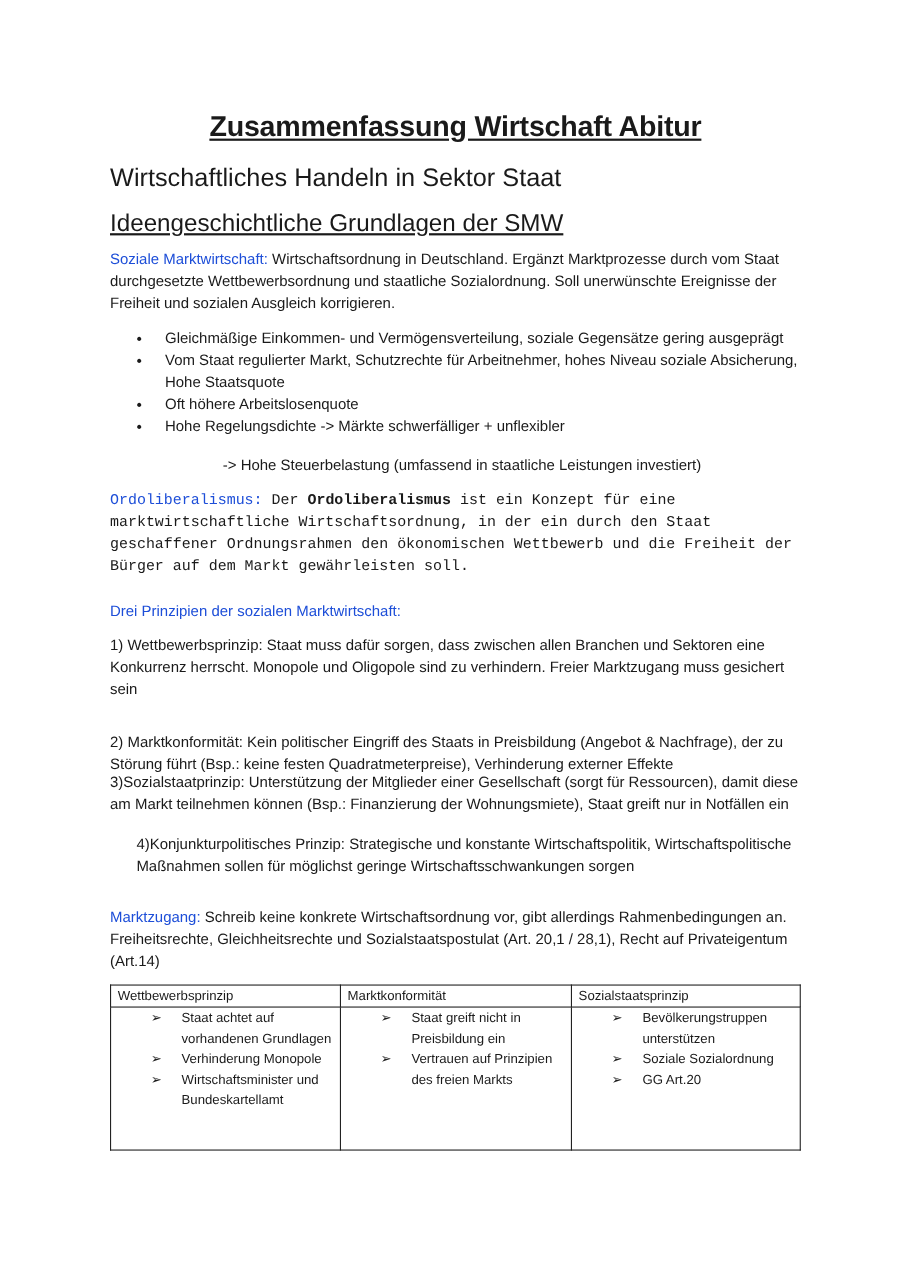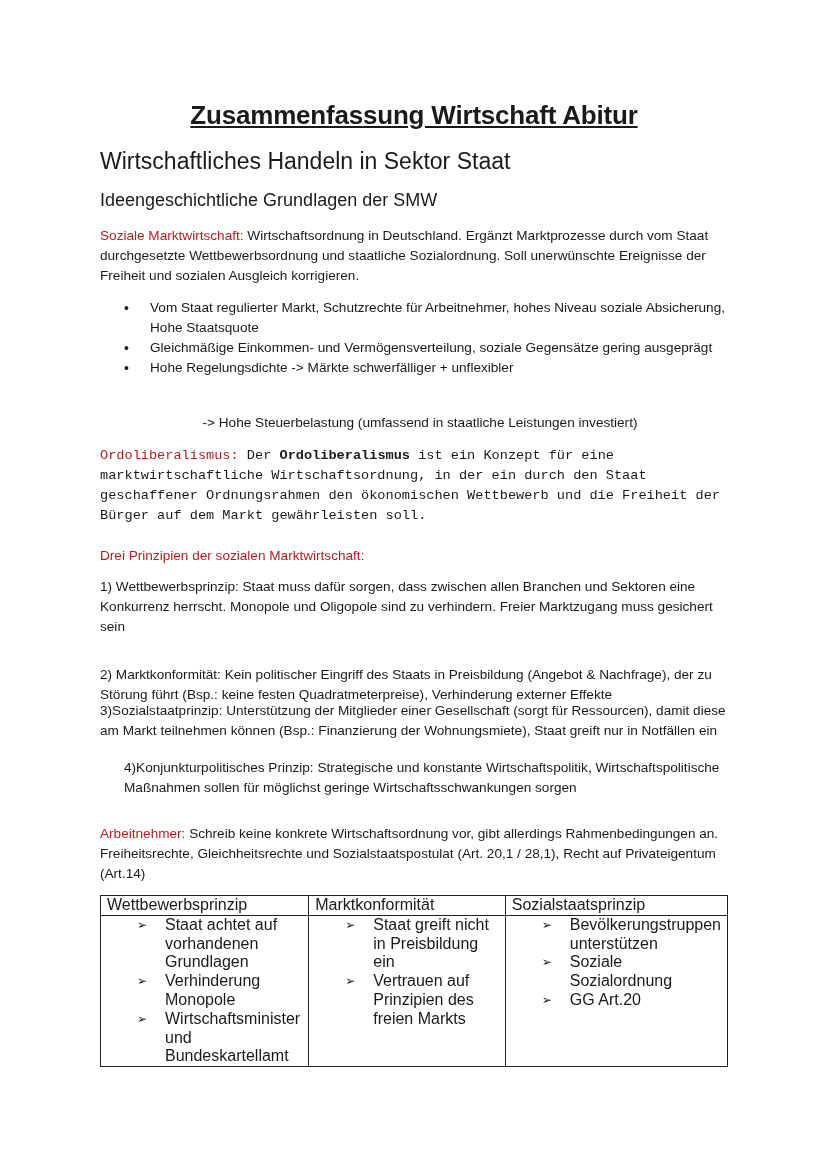--- a/index.html
+++ b/index.html
@@ -2,29 +2,29 @@
 <html><head>
 <meta charset="utf-8">
 <style>
   html, body { margin: 0; padding: 0; background: #ffffff; }
   body { width: 828px; height: 1171px; position: relative; overflow: hidden;
          font-family: "Liberation Sans", "DejaVu Sans", sans-serif; color: #1a1a1a; }
   .page { position: absolute; left: 0; top: 0; width: 668px; height: 1171px; }
   .title { position: absolute; left: 0; width: 828px; top: 100px; text-align: center;
            font-size: 26px; font-weight: bold; text-decoration: underline; letter-spacing: -0.2px; }
   .h1 { position: absolute; left: 100px; top: 148px; font-size: 23px; }
-  .h2 { position: absolute; left: 100px; top: 190px; font-size: 18px; }
+  .h2 { position: absolute; left: 100px; top: 190px; font-size: 22px; text-decoration: underline; }
   .para { position: absolute; left: 100px; width: 640px; font-size: 13.6px; line-height: 20px; }
-  .pink { color: #b91c1c; }
+  .pink { color: #1d4ed8; }
   .bullets { position: absolute; left: 100px; top: 298px; width: 640px; margin: 0; padding: 0; list-style: none;
              font-size: 13.6px; line-height: 20px; }
   .bullets li { position: relative; padding-left: 50px; }
   .bullets li::before { content: "\2022"; position: absolute; left: 24px; top: 0; font-size: 14px; }
   table.tbl { position: absolute; left: 100px; top: 895px; width: 628px; height: 151px;
-              border-collapse: collapse; font-size: 16px; line-height: 18.8px; }
+              border-collapse: collapse; font-size: 12px; line-height: 18.8px; }
   table.tbl td, table.tbl th { border: 1px solid #222; vertical-align: top; padding: 0 6px; text-align: left; font-weight: normal; }
   table.tbl th { height: 18px; }
   table.tbl td ul { list-style: none; margin: 0; padding: 0 0 0 30px; }
   table.tbl td li { position: relative; padding-left: 28px; }
   table.tbl td li::before { content: "\27A2"; position: absolute; left: 0; top: 0; font-size: 12px; }
   .bold { font-weight: bold; }
 </style>
 </head>
 <body>
 
@@ -32,40 +32,41 @@
 
   <div class="title">Zusammenfassung  Wirtschaft Abitur</div>
   <div class="h1">Wirtschaftliches Handeln in Sektor Staat</div>
   <div class="h2">Ideengeschichtliche Grundlagen der SMW</div>
 
   <div class="para" style="top:226px;">
     <span class="pink">Soziale Marktwirtschaft:</span><span> Wirtschaftsordnung in Deutschland. Ergänzt Marktprozesse durch vom Staat durchgesetzte Wettbewerbsordnung und staatliche Sozialordnung. Soll unerwünschte Ereignisse der Freiheit und sozialen Ausgleich korrigieren.</span>
   </div>
 
   <ul class="bullets">
+    <li>Gleichmäßige Einkommen- und Vermögensverteilung, soziale Gegensätze gering ausgeprägt</li>
     <li>Vom Staat regulierter Markt, Schutzrechte für Arbeitnehmer, hohes Niveau soziale Absicherung, Hohe Staatsquote</li>
-    <li>Gleichmäßige Einkommen- und Vermögensverteilung, soziale Gegensätze gering ausgeprägt</li>
+    <li>Oft höhere Arbeitslosenquote</li>
     <li>Hohe Regelungsdichte -&gt; Märkte schwerfälliger + unflexibler</li>
   </ul>
 
   <div class="para" style="top:413px;text-align:center;">-&gt; Hohe Steuerbelastung (umfassend in staatliche Leistungen investiert)</div>
 
   <div class="para" style="top:446px;font-family:Liberation Mono, monospace;">
     <span class="pink">Ordoliberalismus:</span><span> Der </span><span class="bold">Ordoliberalismus</span><span> ist ein Konzept für eine marktwirtschaftliche Wirtschaftsordnung, in der ein durch den Staat geschaffener Ordnungsrahmen den ökonomischen Wettbewerb und die Freiheit der Bürger auf dem Markt gewährleisten soll.</span>
   </div>
 
   <div class="para pink" style="top:546px;">Drei Prinzipien der sozialen Marktwirtschaft:</div>
 
   <div class="para" style="top:577px;">1) Wettbewerbsprinzip: Staat muss dafür sorgen, dass zwischen allen Branchen und Sektoren eine Konkurrenz herrscht. Monopole und Oligopole sind zu verhindern. Freier Marktzugang muss gesichert sein</div>
   <div class="para" style="top:645px;margin-top:20px;">2) Marktkonformität: Kein politischer Eingriff des Staats in Preisbildung (Angebot &amp; Nachfrage), der zu Störung führt (Bsp.: keine festen Quadratmeterpreise), Verhinderung externer Effekte</div>
   <div class="para" style="top:701px;">3)Sozialstaatprinzip: Unterstützung der Mitglieder einer Gesellschaft (sorgt für Ressourcen), damit diese am Markt teilnehmen können (Bsp.: Finanzierung der Wohnungsmiete), Staat greift nur in Notfällen ein</div>
   <div class="para" style="top:758px;margin-left:24px;">4)Konjunkturpolitisches Prinzip: Strategische und konstante Wirtschaftspolitik, Wirtschaftspolitische Maßnahmen sollen für möglichst geringe Wirtschaftsschwankungen sorgen</div>
 
   <div class="para" style="top:824px;">
-    <span class="pink">Arbeitnehmer:</span><span> Schreib keine konkrete Wirtschaftsordnung vor, gibt allerdings Rahmenbedingungen an. Freiheitsrechte, Gleichheitsrechte und Sozialstaatspostulat (Art. 20,1 / 28,1), Recht auf Privateigentum (Art.14)</span>
+    <span class="pink">Marktzugang:</span><span> Schreib keine konkrete Wirtschaftsordnung vor, gibt allerdings Rahmenbedingungen an. Freiheitsrechte, Gleichheitsrechte und Sozialstaatspostulat (Art. 20,1 / 28,1), Recht auf Privateigentum (Art.14)</span>
   </div>
 
   <table class="tbl">
     <tbody>
         <tr>
       <th style="width:196px;">Wettbewerbsprinzip</th>
       <th style="width:197px;">Marktkonformität</th>
       <th>Sozialstaatsprinzip</th>
     </tr>
     <tr>

